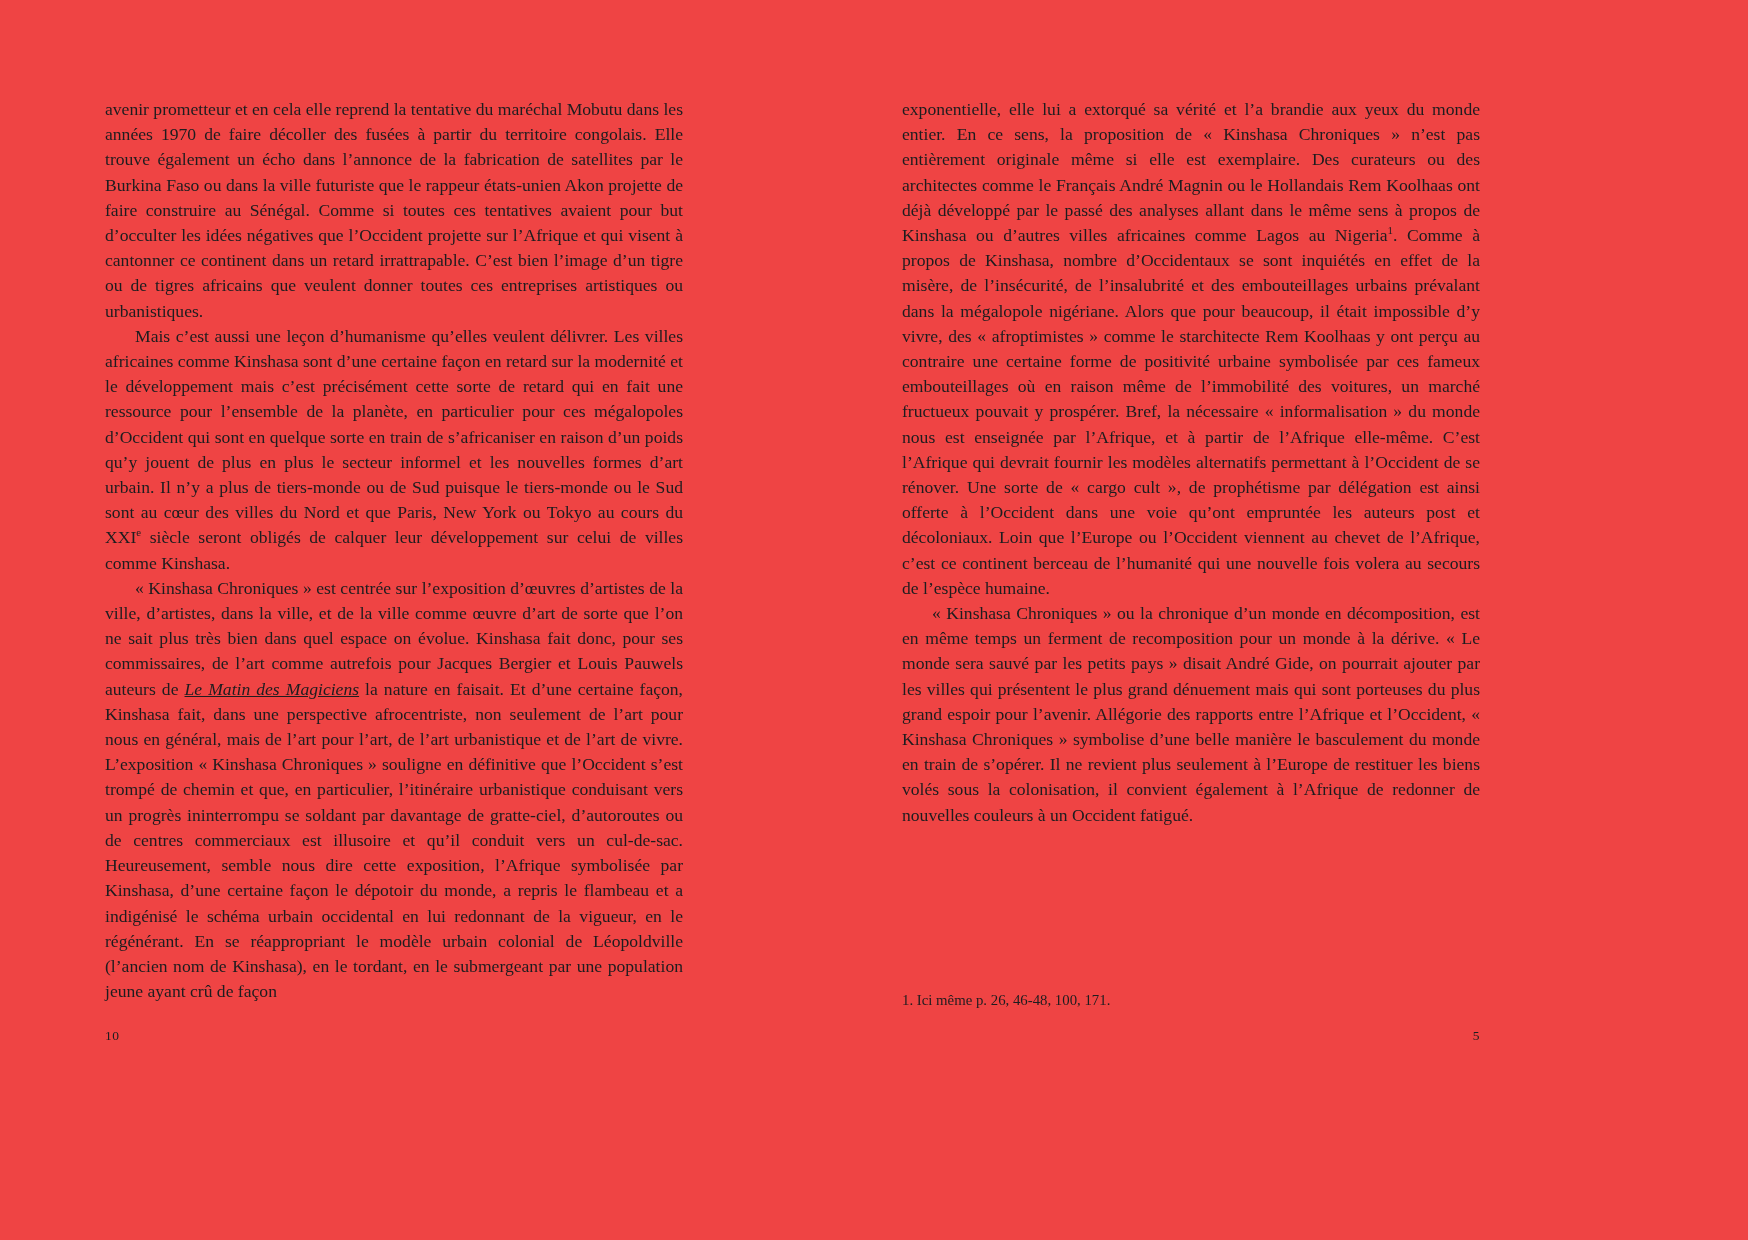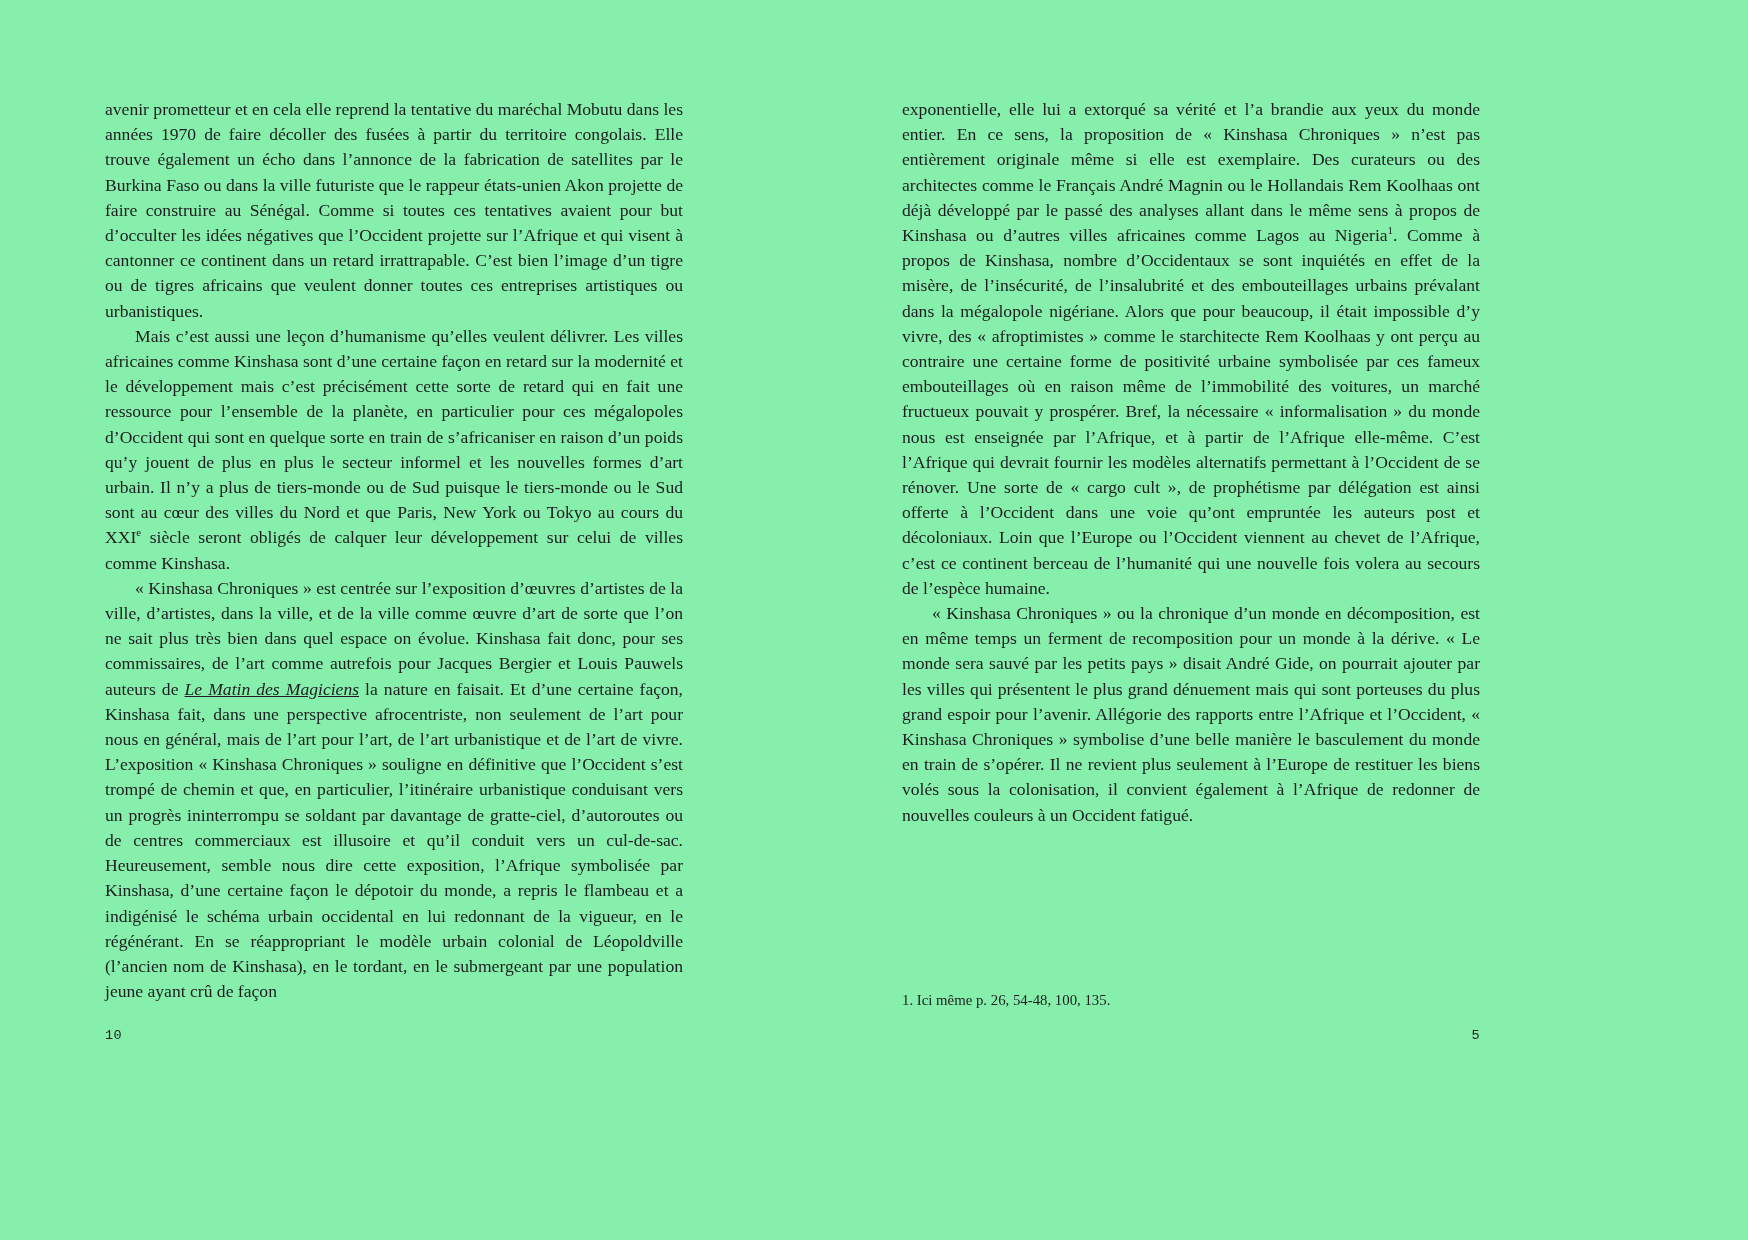--- a/index.html
+++ b/index.html
@@ -9,21 +9,21 @@
     height: 1240px;
     background: #ffffff;
     font-family: "Liberation Serif", "DejaVu Serif", serif;
     color: #1d1d1f;
   }
   .spread {
     position: relative;
     width: 1748px;
     height: 1240px;
     overflow: hidden;
-    background: #86efac;
+    background: #ef4444;
   }
   .page {
     position: absolute;
     top: 0;
     height: 100%;
   }
   .page-left  { left: 105px; width: 578px; }
   .page-right { left: 902px; width: 578px; }
   .page-body {
     margin-top: 97px;
@@ -46,21 +46,20 @@
     top: 990px;
     left: 0;
     font-size: 14.8px;
     line-height: 20px;
   }
   .page-number {
     position: absolute;
     top: 1028px;
     font-size: 13.5px;
     letter-spacing: 0.4px;
-    font-family: Liberation Mono, monospace;
   }
   .page-number-left  { left: 0; }
   .page-number-right { right: 0; }
 </style>
 </head>
 <body>
 
 <div class="spread">
 
   <section class="page page-left">
@@ -70,17 +69,17 @@
         <p class="para indent"><span>« Kinshasa Chroniques » est centrée sur l’exposition d’œuvres d’artistes de la ville, d’artistes, dans la ville, et de la ville comme œuvre d’art de sorte que l’on ne sait plus très bien dans quel espace on évolue. Kinshasa fait donc, pour ses commissaires, de l’art comme autrefois pour Jacques Bergier et Louis Pauwels auteurs de </span><span class="italic">Le Matin des Magiciens</span><span> la nature en faisait. Et d’une certaine façon, Kinshasa fait, dans une perspective afrocentriste, non seulement de l’art pour nous en général, mais de l’art pour l’art, de l’art urbanistique et de l’art de vivre. L’exposition « Kinshasa Chroniques » souligne en définitive que l’Occident s’est trompé de chemin et que, en particulier, l’itinéraire urbanistique conduisant vers un progrès ininterrompu se soldant par davantage de gratte-ciel, d’autoroutes ou de centres commerciaux est illusoire et qu’il conduit vers un cul-de-sac. Heureusement, semble nous dire cette exposition, l’Afrique symbolisée par Kinshasa, d’une certaine façon le dépotoir du monde, a repris le flambeau et a indigénisé le schéma urbain occidental en lui redonnant de la vigueur, en le régénérant. En se réappropriant le modèle urbain colonial de Léopoldville (l’ancien nom de Kinshasa), en le tordant, en le submergeant par une population jeune ayant crû de façon</span></p>
       </div>
     <div class="page-number page-number-left">10</div>
   </section>
 
   <section class="page page-right">
     <div class="page-body">
         <p class="para"><span>exponentielle, elle lui a extorqué sa vérité et l’a brandie aux yeux du monde entier. En ce sens, la proposition de « Kinshasa Chroniques » n’est pas entièrement originale même si elle est exemplaire. Des curateurs ou des architectes comme le Français André Magnin ou le Hollandais Rem Koolhaas ont déjà développé par le passé des analyses allant dans le même sens à propos de Kinshasa ou d’autres villes africaines comme Lagos au Nigeria</span><span class="sup">1</span><span>. Comme à propos de Kinshasa, nombre d’Occidentaux se sont inquiétés en effet de la misère, de l’insécurité, de l’insalubrité et des embouteillages urbains prévalant dans la mégalopole nigériane. Alors que pour beaucoup, il était impossible d’y vivre, des « afroptimistes » comme le starchitecte Rem Koolhaas y ont perçu au contraire une certaine forme de positivité urbaine symbolisée par ces fameux embouteillages où en raison même de l’immobilité des voitures, un marché fructueux pouvait y prospérer. Bref, la nécessaire « informalisation » du monde nous est enseignée par l’Afrique, et à partir de l’Afrique elle-même. C’est l’Afrique qui devrait fournir les modèles alternatifs permettant à l’Occident de se rénover. Une sorte de « cargo cult », de prophétisme par délégation est ainsi offerte à l’Occident dans une voie qu’ont empruntée les auteurs post et décoloniaux. Loin que l’Europe ou l’Occident viennent au chevet de l’Afrique, c’est ce continent berceau de l’humanité qui une nouvelle fois volera au secours de l’espèce humaine.</span></p>
         <p class="para indent"><span>« Kinshasa Chroniques » ou la chronique d’un monde en décomposition, est en même temps un ferment de recomposition pour un monde à la dérive. « Le monde sera sauvé par les petits pays » disait André Gide, on pourrait ajouter par les villes qui présentent le plus grand dénuement mais qui sont porteuses du plus grand espoir pour l’avenir. Allégorie des rapports entre l’Afrique et l’Occident, « Kinshasa Chroniques » symbolise d’une belle manière le basculement du monde en train de s’opérer. Il ne revient plus seulement à l’Europe de restituer les biens volés sous la colonisation, il convient également à l’Afrique de redonner de nouvelles couleurs à un Occident fatigué.</span></p>
       </div>
-    <div class="footnote">1. Ici même p. 26, 54-48, 100, 135.</div>
+    <div class="footnote">1. Ici même p. 26, 46-48, 100, 171.</div>
     <div class="page-number page-number-right">5</div>
   </section>
 
 </div>
 
 </body></html>

